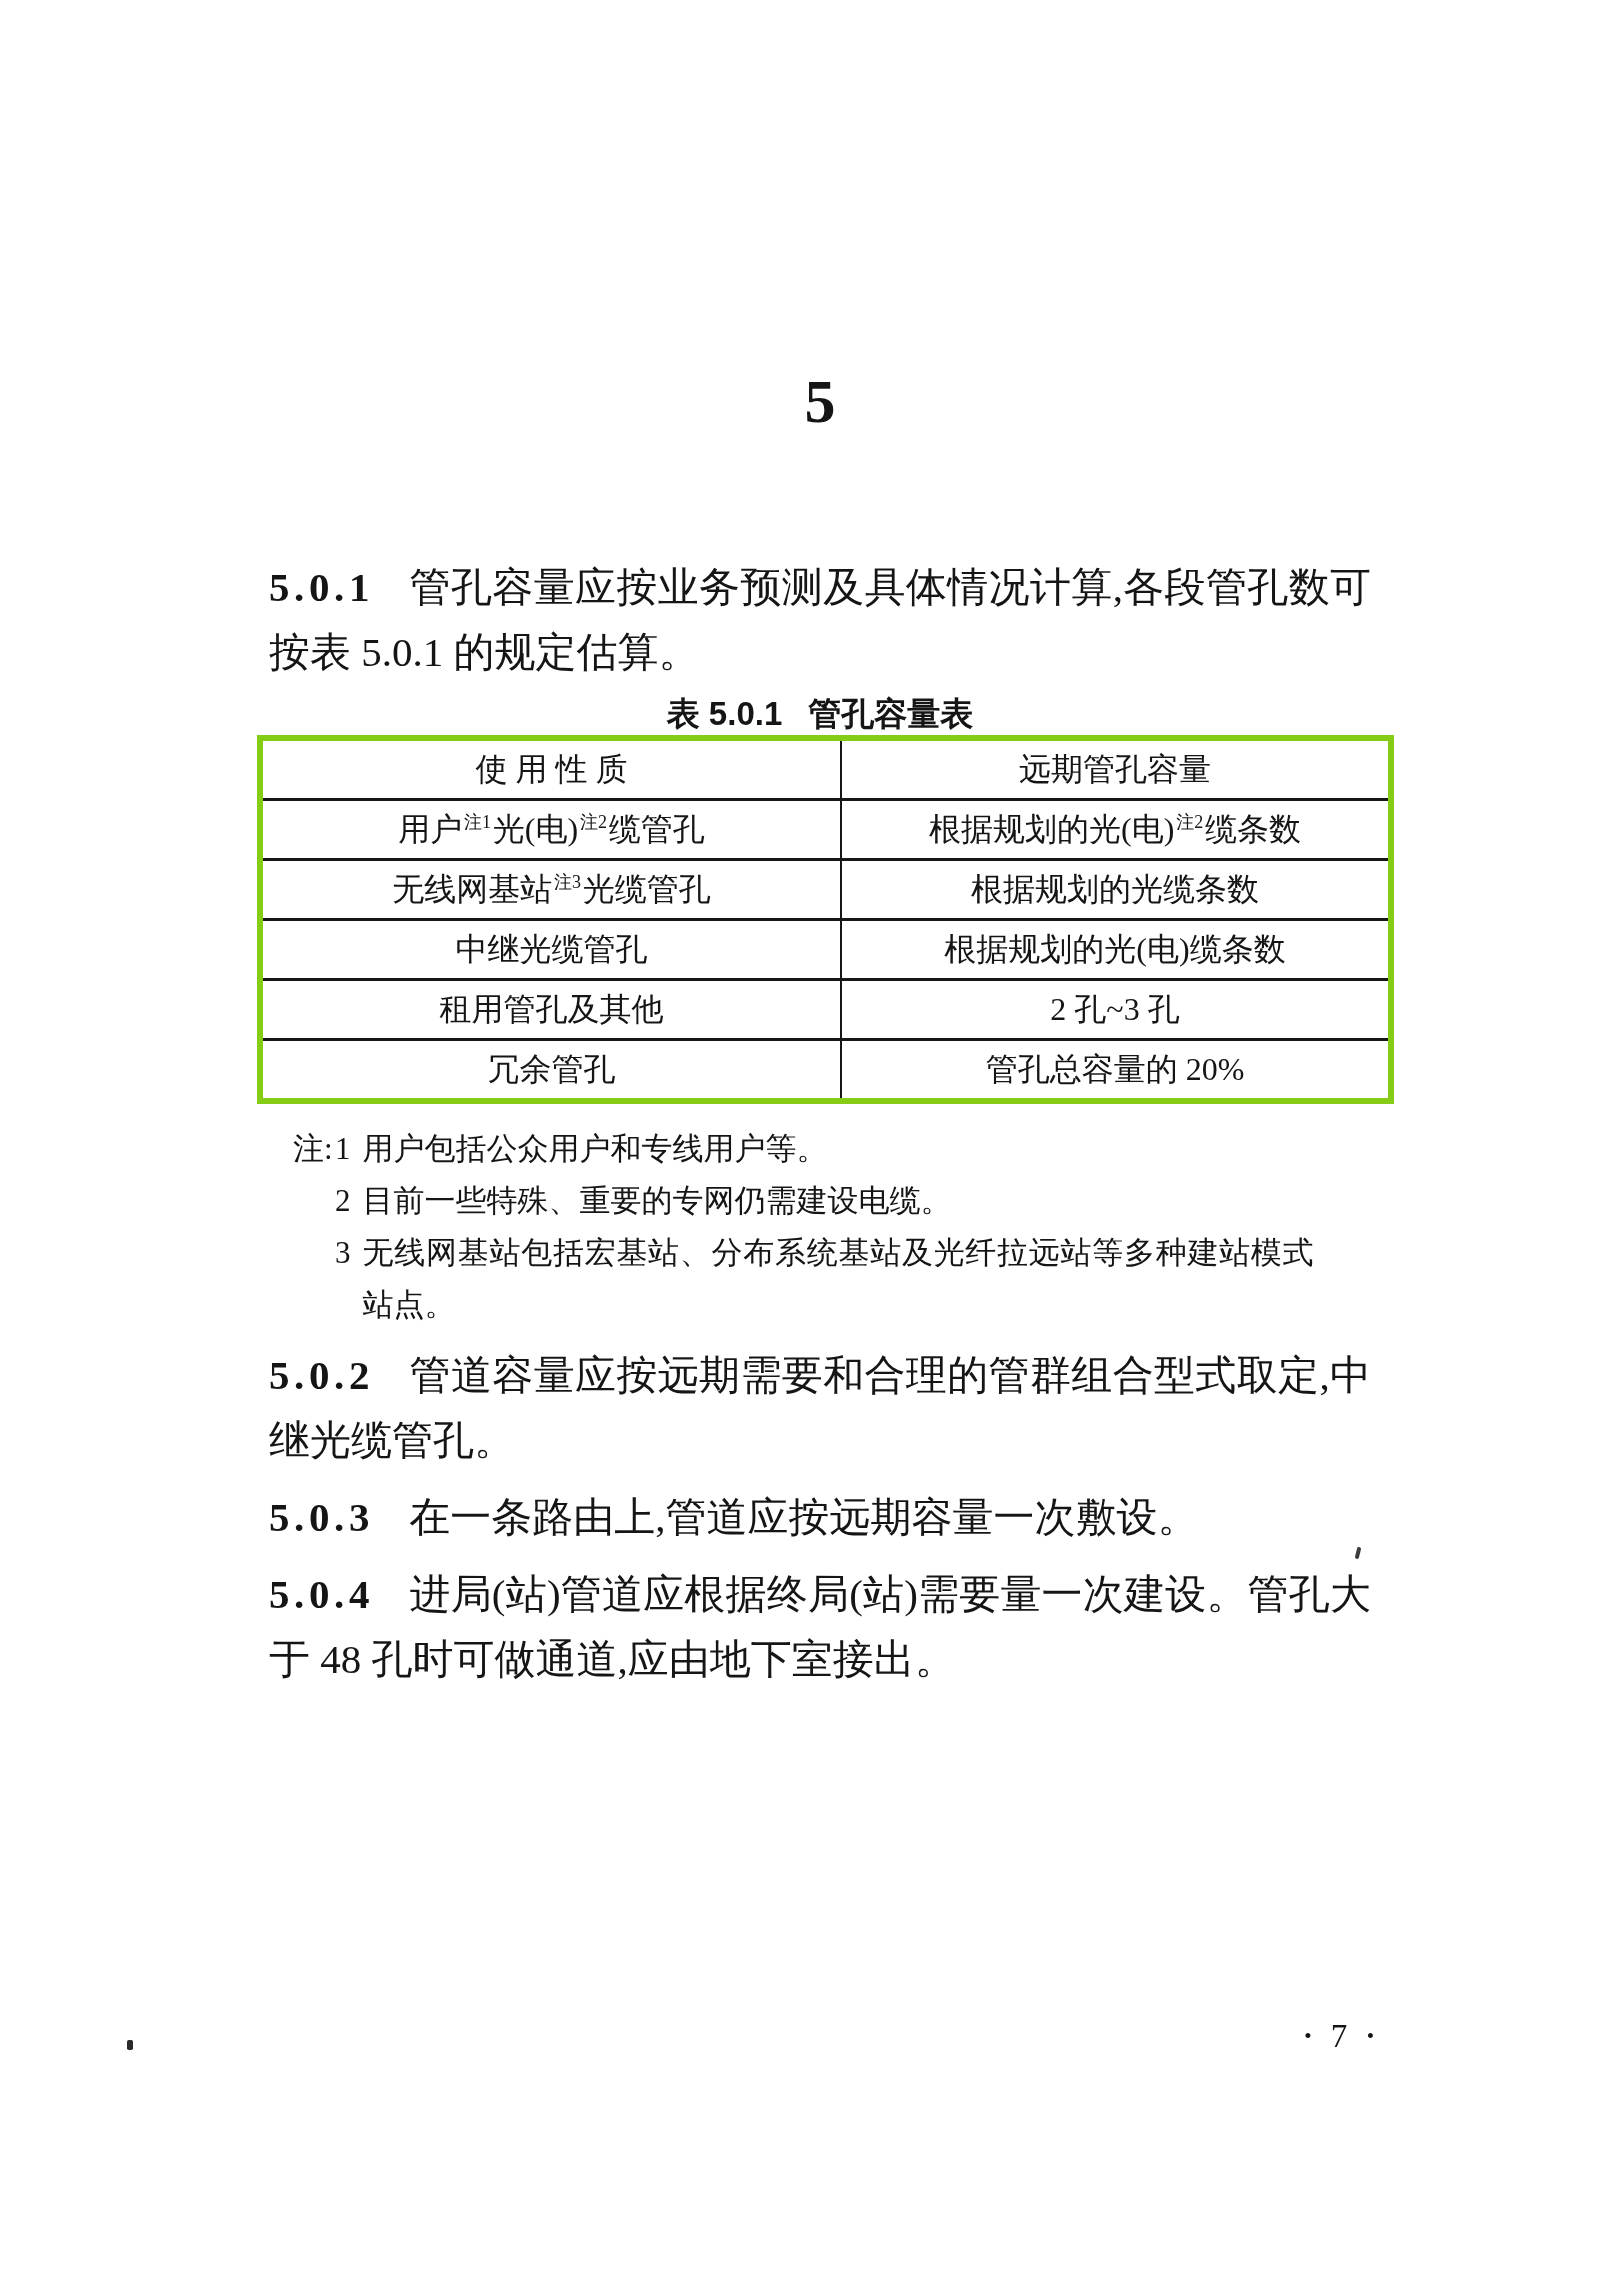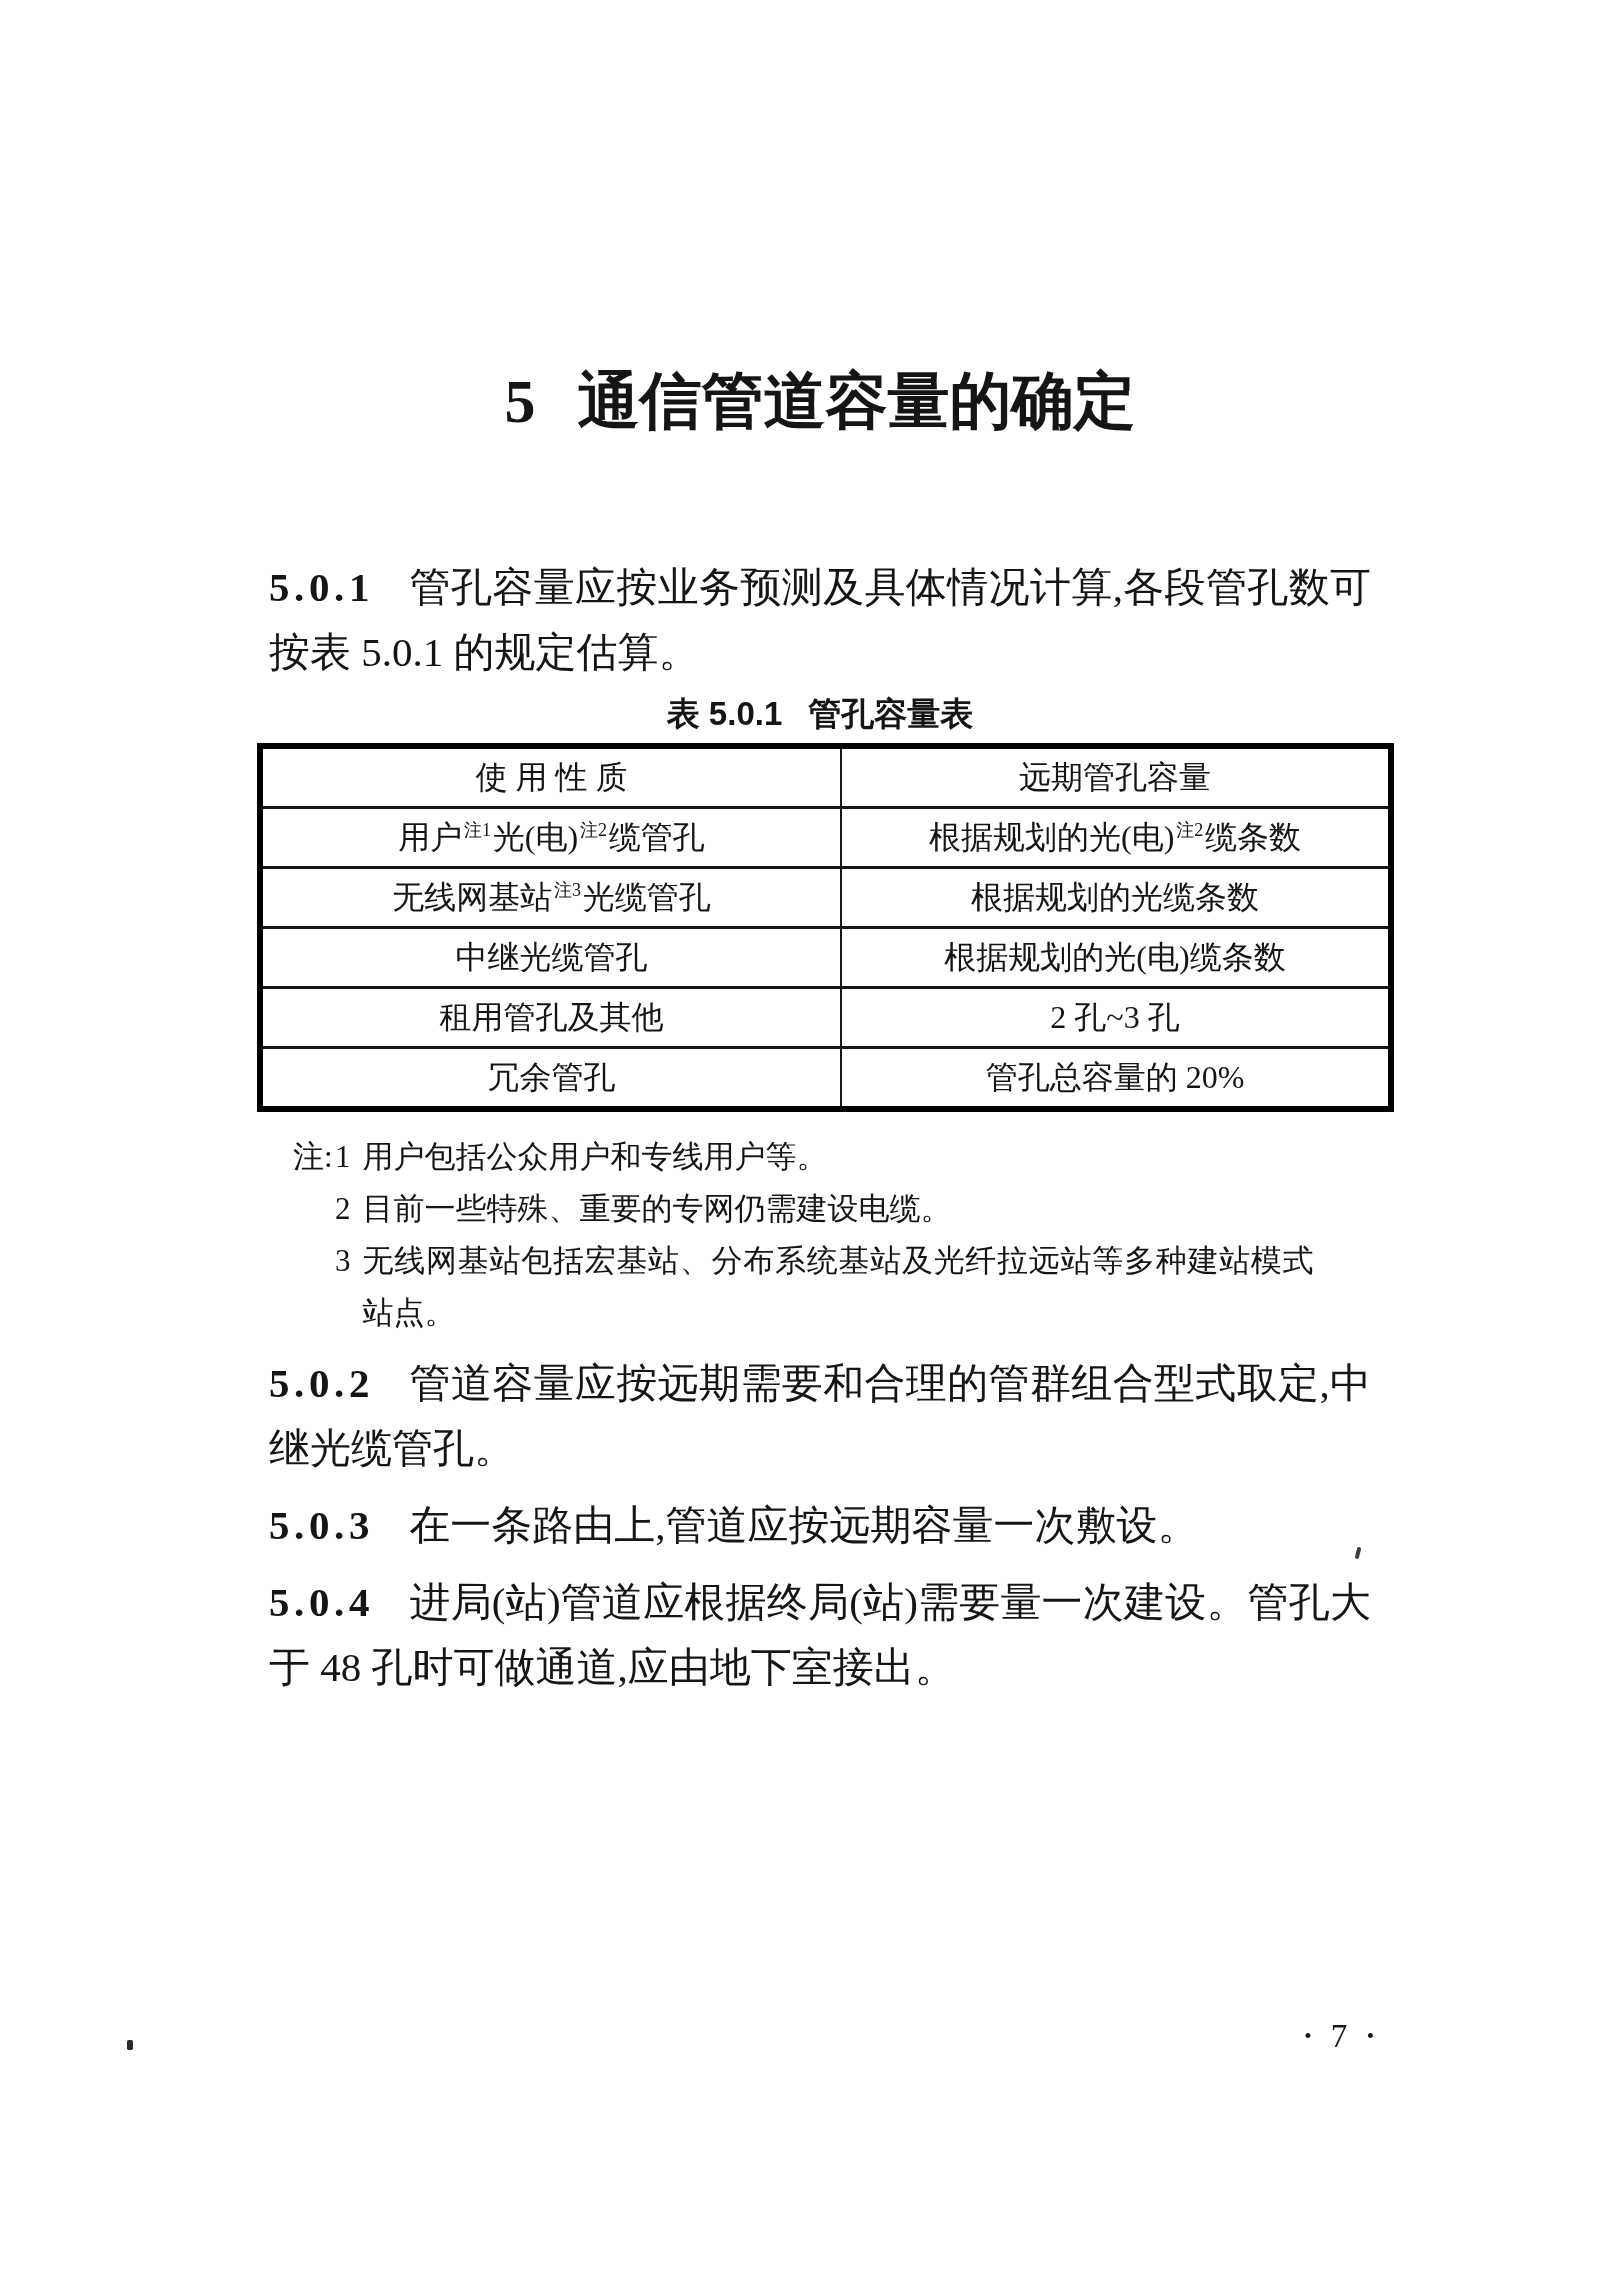--- a/index.html
+++ b/index.html
@@ -28,24 +28,24 @@
   .clause-group{margin-top:8.3px;}
   
   .table-caption{
     margin-top:7.4px;
     display:flex;justify-content:center;align-items:baseline;gap:26px;
     font-family:"Liberation Sans","DejaVu Sans",sans-serif;
     font-weight:bold;font-size:33px;line-height:34px;
   }
   
   table.capacity{
-    margin-top:12px;
+    margin-top:4px;
     width:1131px;table-layout:fixed;
     border-collapse:collapse;
-    border:6px solid #000000;
+    border:6px solid #84cc16;
   }
   table.capacity th, table.capacity td{
     border-top:3.2px solid #161616;
     height:57px;padding:0 9.2px;
     text-align:center;vertical-align:middle;
     font-size:32px;font-weight:normal;
     font-family:"Liberation Serif","DejaVu Serif",serif;
   }
   table.capacity thead th{border-top:none;}
   table.capacity th:first-child, table.capacity td:first-child{
@@ -69,21 +69,20 @@
   .speck-a{position:absolute;left:127px;top:2040px;width:6.4px;height:10px;background:#2a2a2a;border-radius:1.8px;}
   .speck-b{position:absolute;left:1356px;top:1547px;width:4.1px;height:12px;background:#3a3a3a;border-radius:1.8px;transform:rotate(14deg);}
 </style>
 </head>
 <body>
 
 <div class="page">
 
   <h1 class="chapter-title">
     <span>5</span>
-    <span>通信管道容量的确定</span>
   </h1>
 
   <p class="clause">
     <span class="clause-label">5.0.1</span>
     <span>管孔容量应按业务预测及具体情况计算,各段管孔数可按表 5.0.1 的规定估算。</span>
   </p>
 
   <div class="table-caption">
     <span>表 5.0.1</span>
     <span>管孔容量表</span>

